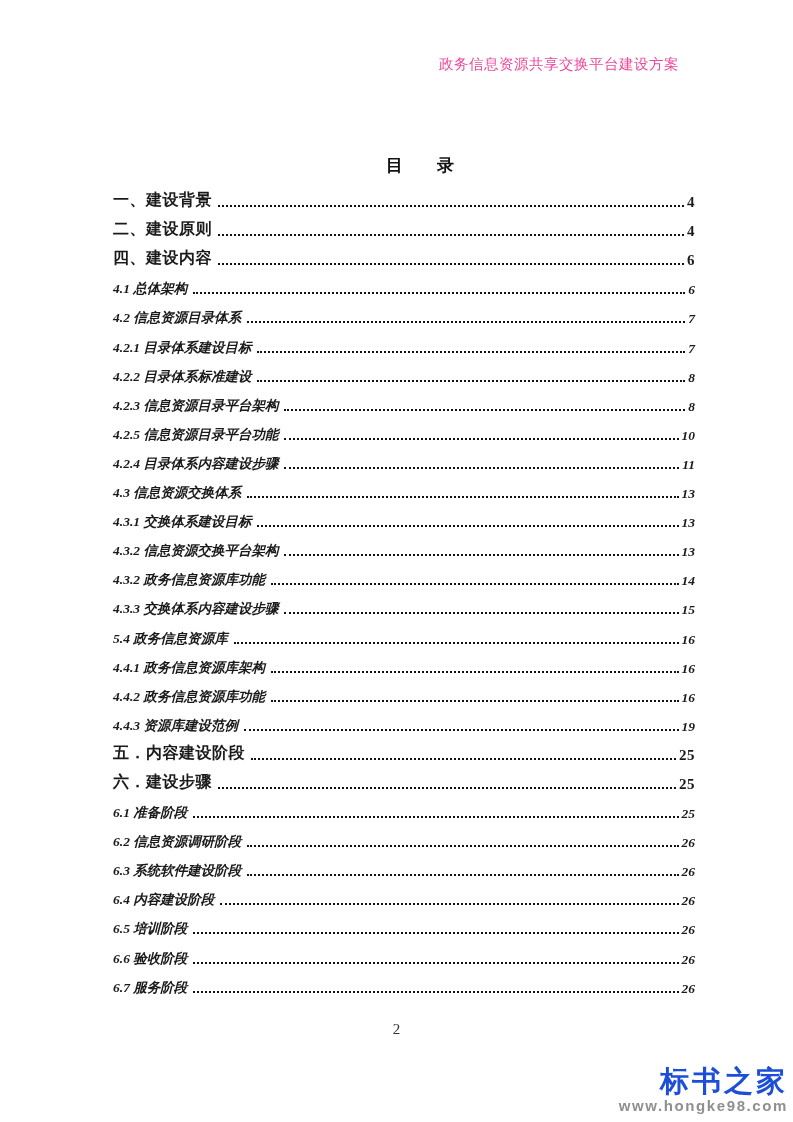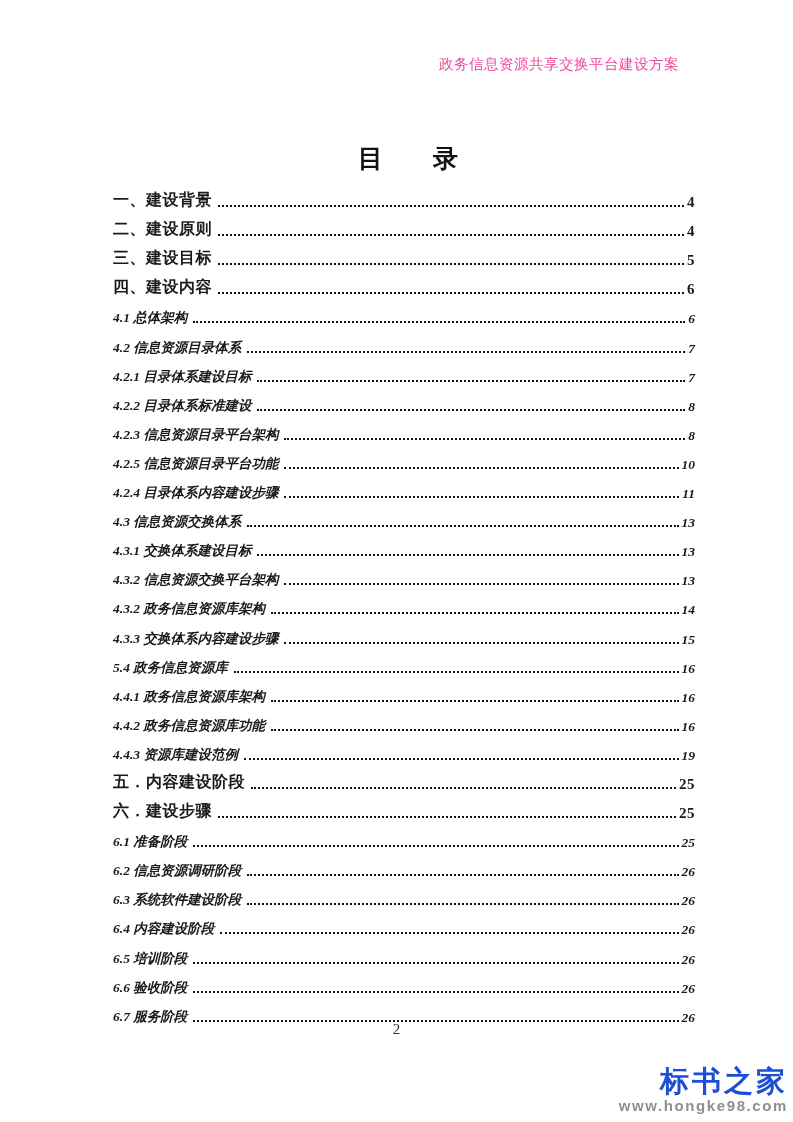--- a/index.html
+++ b/index.html
@@ -23,23 +23,23 @@
     font-size: 14.5px;
     letter-spacing: 0.5px;
     color: #ec4899;
     white-space: nowrap;
   }
   .toc-title {
     position: absolute;
     top: 138px;
     left: 113px;
     width: 582px;
-    margin: 4px;
+    margin: 16px;
     text-align: center;
-    font-size: 25px;
+    font-size: 17px;
     font-weight: bold;
     white-space: pre;
     color: #111111;
   }
   .toc-list {
     position: absolute;
     top: 182px;
     left: 113px;
     width: 582px;
   }
@@ -115,25 +115,20 @@
     <span class="toc-leader"></span>
     <span class="toc-page">4</span>
   </div>
 
   <div class="toc-row lvl1">
     <span class="toc-label">二、建设原则</span>
     <span class="toc-leader"></span>
     <span class="toc-page">4</span>
   </div>
 
-  <div class="toc-row lvl1">
-    <span class="toc-label">三、建设目标</span>
-    <span class="toc-leader"></span>
-    <span class="toc-page">5</span>
-  </div>
 
   <div class="toc-row lvl1">
     <span class="toc-label">四、建设内容</span>
     <span class="toc-leader"></span>
     <span class="toc-page">6</span>
   </div>
 
   <div class="toc-row lvl2">
     <span class="toc-label">4.1 总体架构</span>
     <span class="toc-leader"></span>
@@ -188,21 +183,21 @@
     <span class="toc-page">13</span>
   </div>
 
   <div class="toc-row lvl2">
     <span class="toc-label">4.3.2 信息资源交换平台架构</span>
     <span class="toc-leader"></span>
     <span class="toc-page">13</span>
   </div>
 
   <div class="toc-row lvl2">
-    <span class="toc-label">4.3.2 政务信息资源库架构</span>
+    <span class="toc-label">4.3.2 政务信息资源库功能</span>
     <span class="toc-leader"></span>
     <span class="toc-page">14</span>
   </div>
 
   <div class="toc-row lvl2">
     <span class="toc-label">4.3.3 交换体系内容建设步骤</span>
     <span class="toc-leader"></span>
     <span class="toc-page">15</span>
   </div>
 

